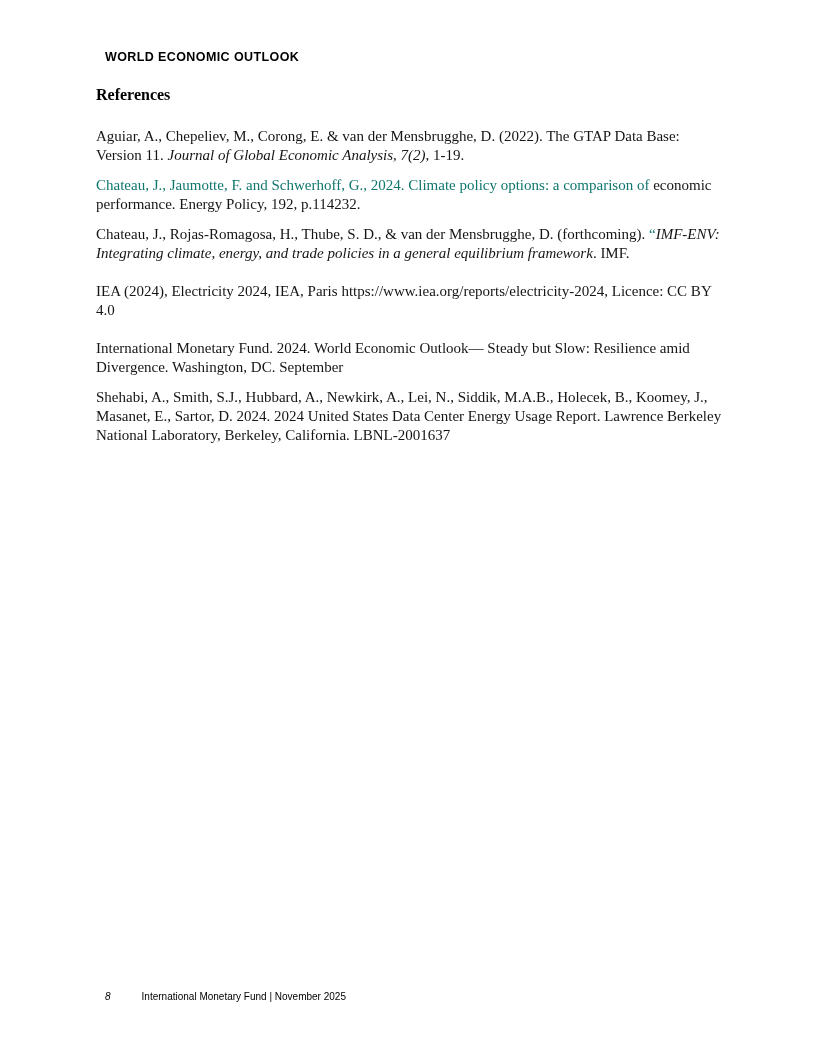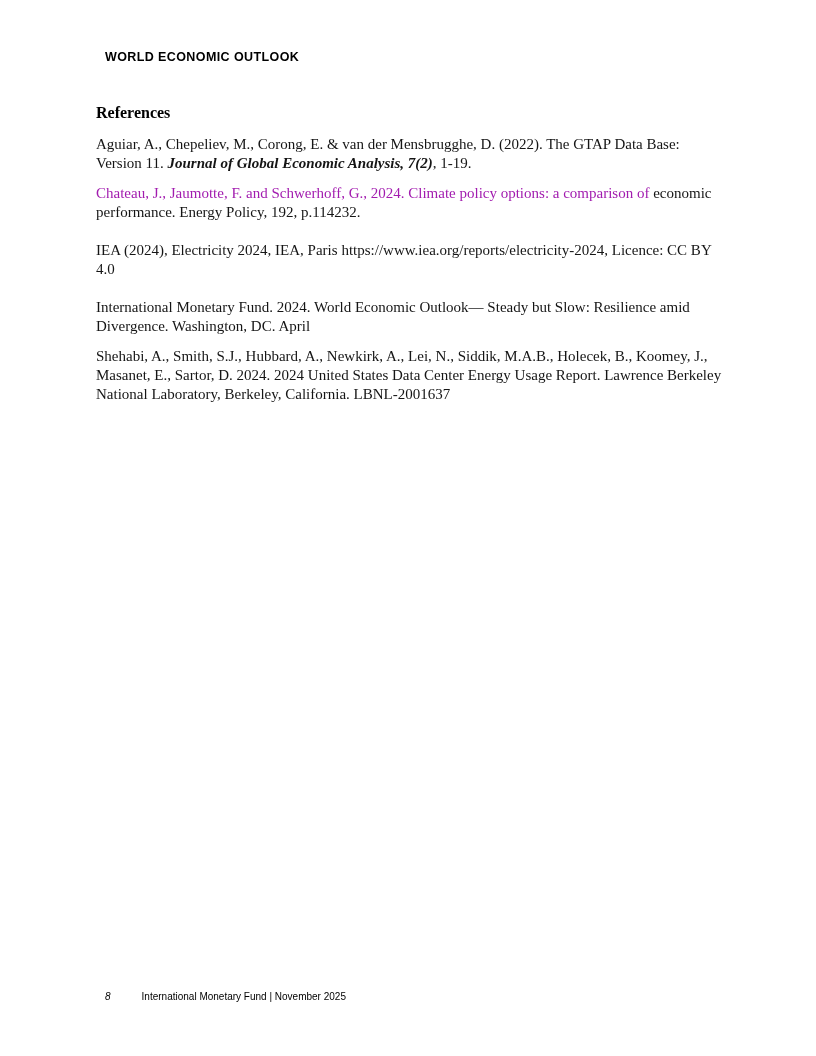--- a/index.html
+++ b/index.html
@@ -17,38 +17,38 @@
     height: 100%;
     position: relative;
   }
   .doc-header {
     font-family: "Liberation Sans", sans-serif;
     font-weight: 700;
     font-size: 12.5px;
     letter-spacing: 0.4px;
     color: #000000;
     padding-left: 9px;
-    margin-bottom: 40px;
+    margin-bottom: 22px;
   }
   .refs-heading {
     font-size: 16px;
     font-weight: 700;
     color: #000000;
-    margin-bottom: 13px;
+    margin-bottom: 23px;
   }
   .ref {
     font-size: 15px;
     line-height: 19px;
     max-width: 632px;
     margin-bottom: 11px;
     color: #151515;
   }
   .ref.sp { margin-top: 19px; }
-  .italic { font-style: italic; font-weight: bold; }
-  .muted { color: #a21caf; }
+  .italic { font-style: italic; }
+  .muted { color: #0f766e; }
   .ref-link { color: #151515; text-decoration: none; }
   .offset-period { display: inline-block; margin-left: 322px; }
   .footer {
     position: absolute;
     left: 105px;
     bottom: 54px;
     display: flex;
     align-items: baseline;
     gap: 31px;
     font-family: "Liberation Sans", sans-serif;
@@ -65,25 +65,26 @@
   <div class="doc-header">WORLD ECONOMIC OUTLOOK</div>
 
   <h1 class="refs-heading">References</h1>
 
   <div>
 
     <p class="ref"><span>Aguiar, A., Chepeliev, M., Corong, E. &amp; van der Mensbrugghe, D. (2022). The GTAP Data Base: Version 11. </span><span class="italic">Journal of Global Economic Analysis, 7(2)</span><span>, 1-19.</span></p>
 
     <p class="ref"><span class="muted">Chateau, J., Jaumotte, F. and Schwerhoff, G., 2024. Climate policy options: a comparison of </span><span>economic performance. Energy Policy, 192, p.114232.</span></p>
 
+    <p class="ref"><span>Chateau, J., Rojas-Romagosa, H., Thube, S. D., &amp; van der Mensbrugghe, D. (forthcoming). </span><span class="muted">“</span><span class="italic">IMF-ENV: Integrating climate, energy, and trade policies in a general equilibrium framework</span><span>. IMF.</span></p>
 
 
     <p class="ref sp"><span>IEA (2024), Electricity 2024, IEA, Paris </span><span class="ref-link">https://www.iea.org/reports/electricity-2024</span><span>, Licence: CC BY 4.0</span></p>
 
-    <p class="ref sp"><span>International Monetary Fund. 2024. World Economic Outlook— Steady but Slow: Resilience amid Divergence. Washington, DC. April</span></p>
+    <p class="ref sp"><span>International Monetary Fund. 2024. World Economic Outlook— Steady but Slow: Resilience amid Divergence. Washington, DC. September</span></p>
 
 
     <p class="ref"><span>Shehabi, A., Smith, S.J., Hubbard, A., Newkirk, A., Lei, N., Siddik, M.A.B., Holecek, B., Koomey, J., Masanet, E., Sartor, D. 2024. 2024 United States Data Center Energy Usage Report. Lawrence Berkeley National Laboratory, Berkeley, California. LBNL-2001637</span></p>
 
   </div>
 
   <div class="footer">
     <span class="page-num">8</span>
     <span>International Monetary Fund | November 2025</span>
   </div>

